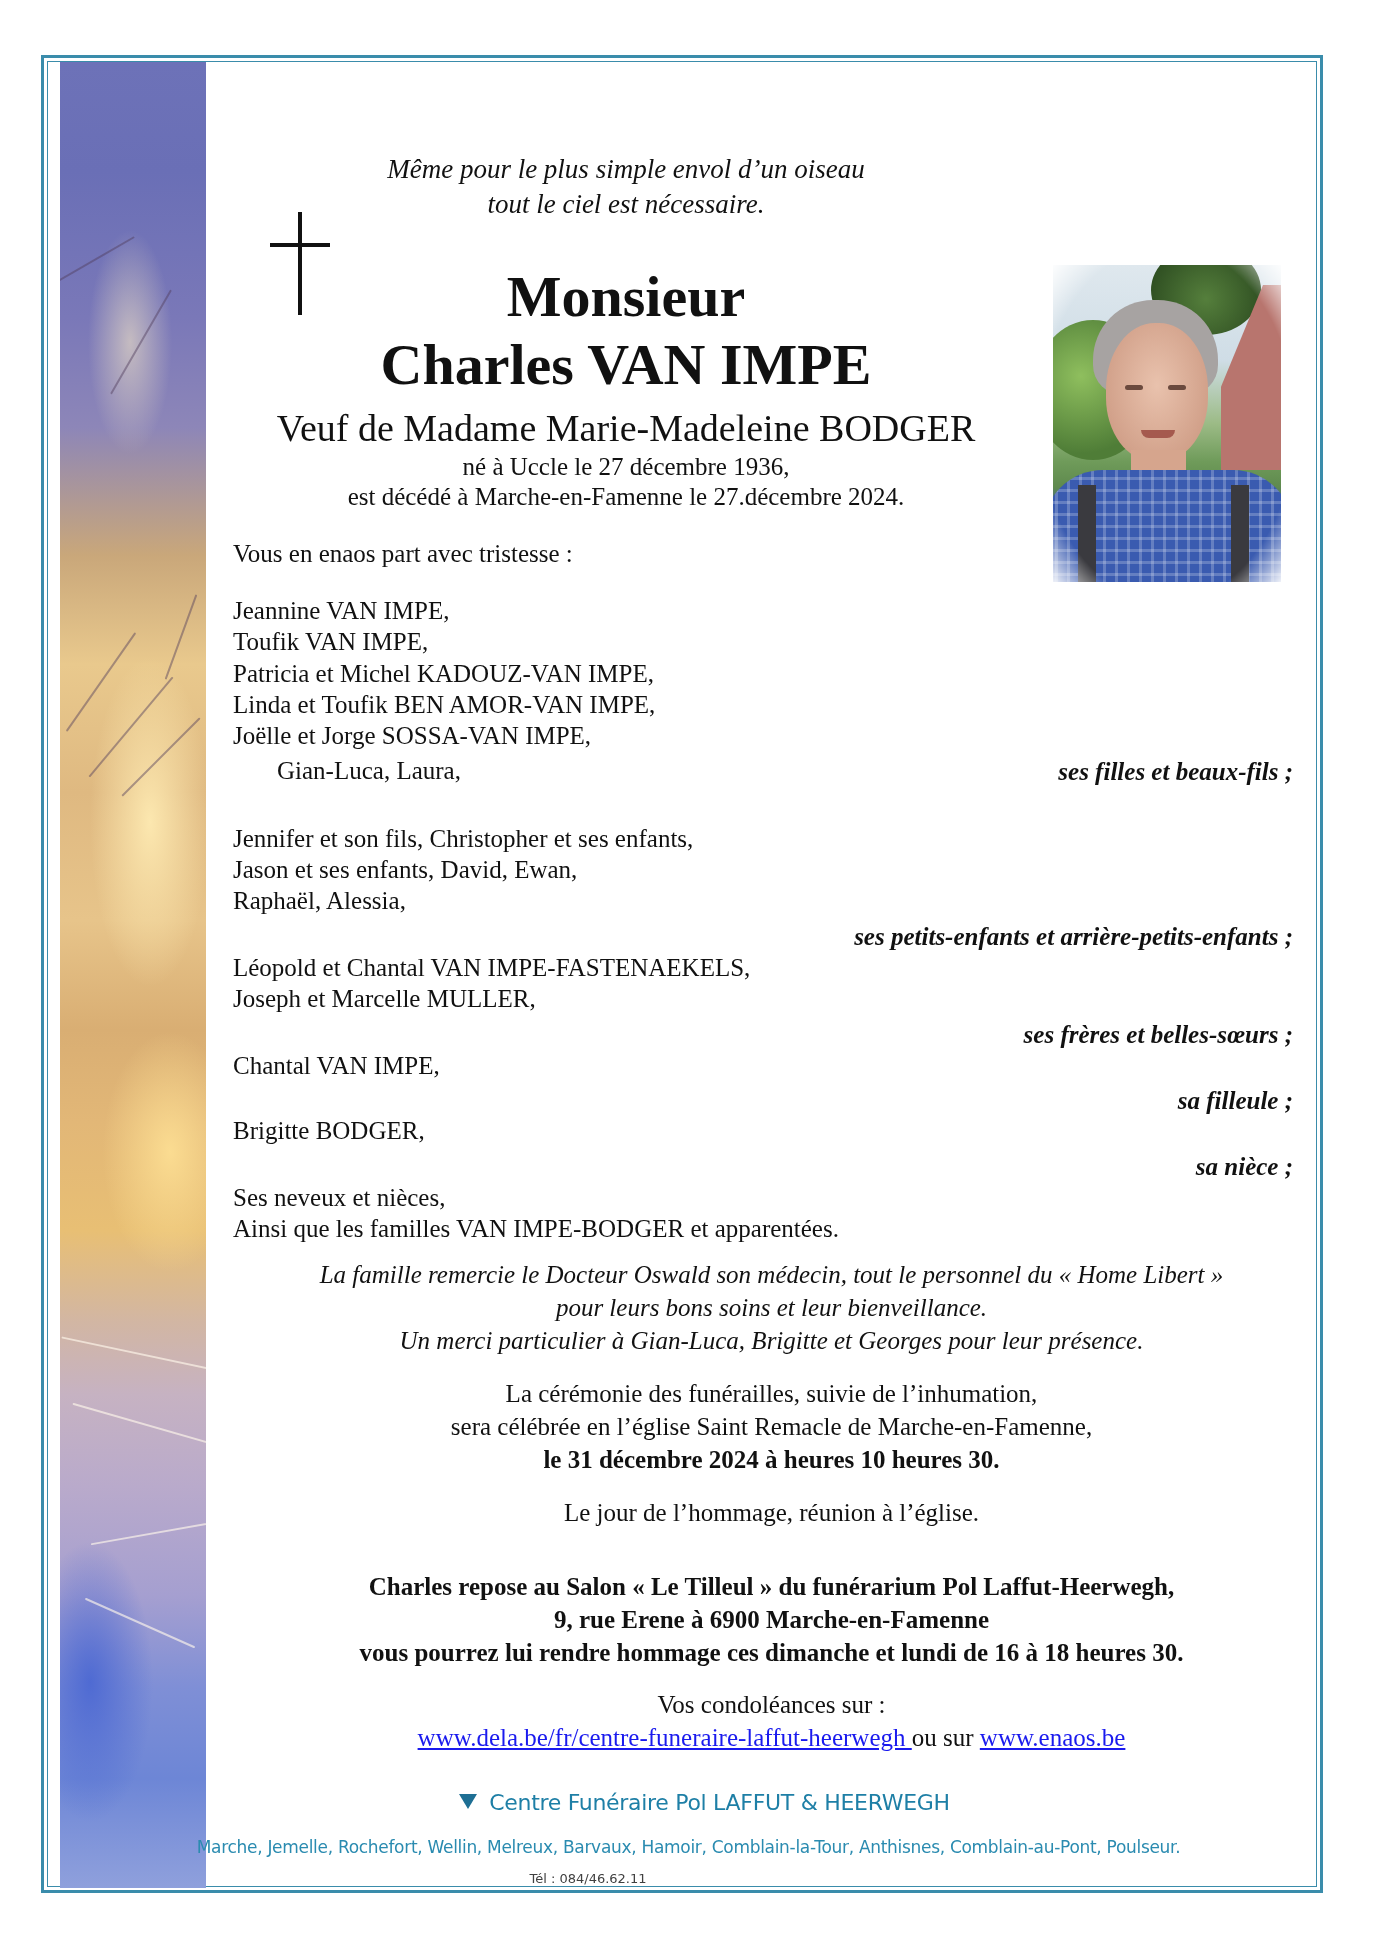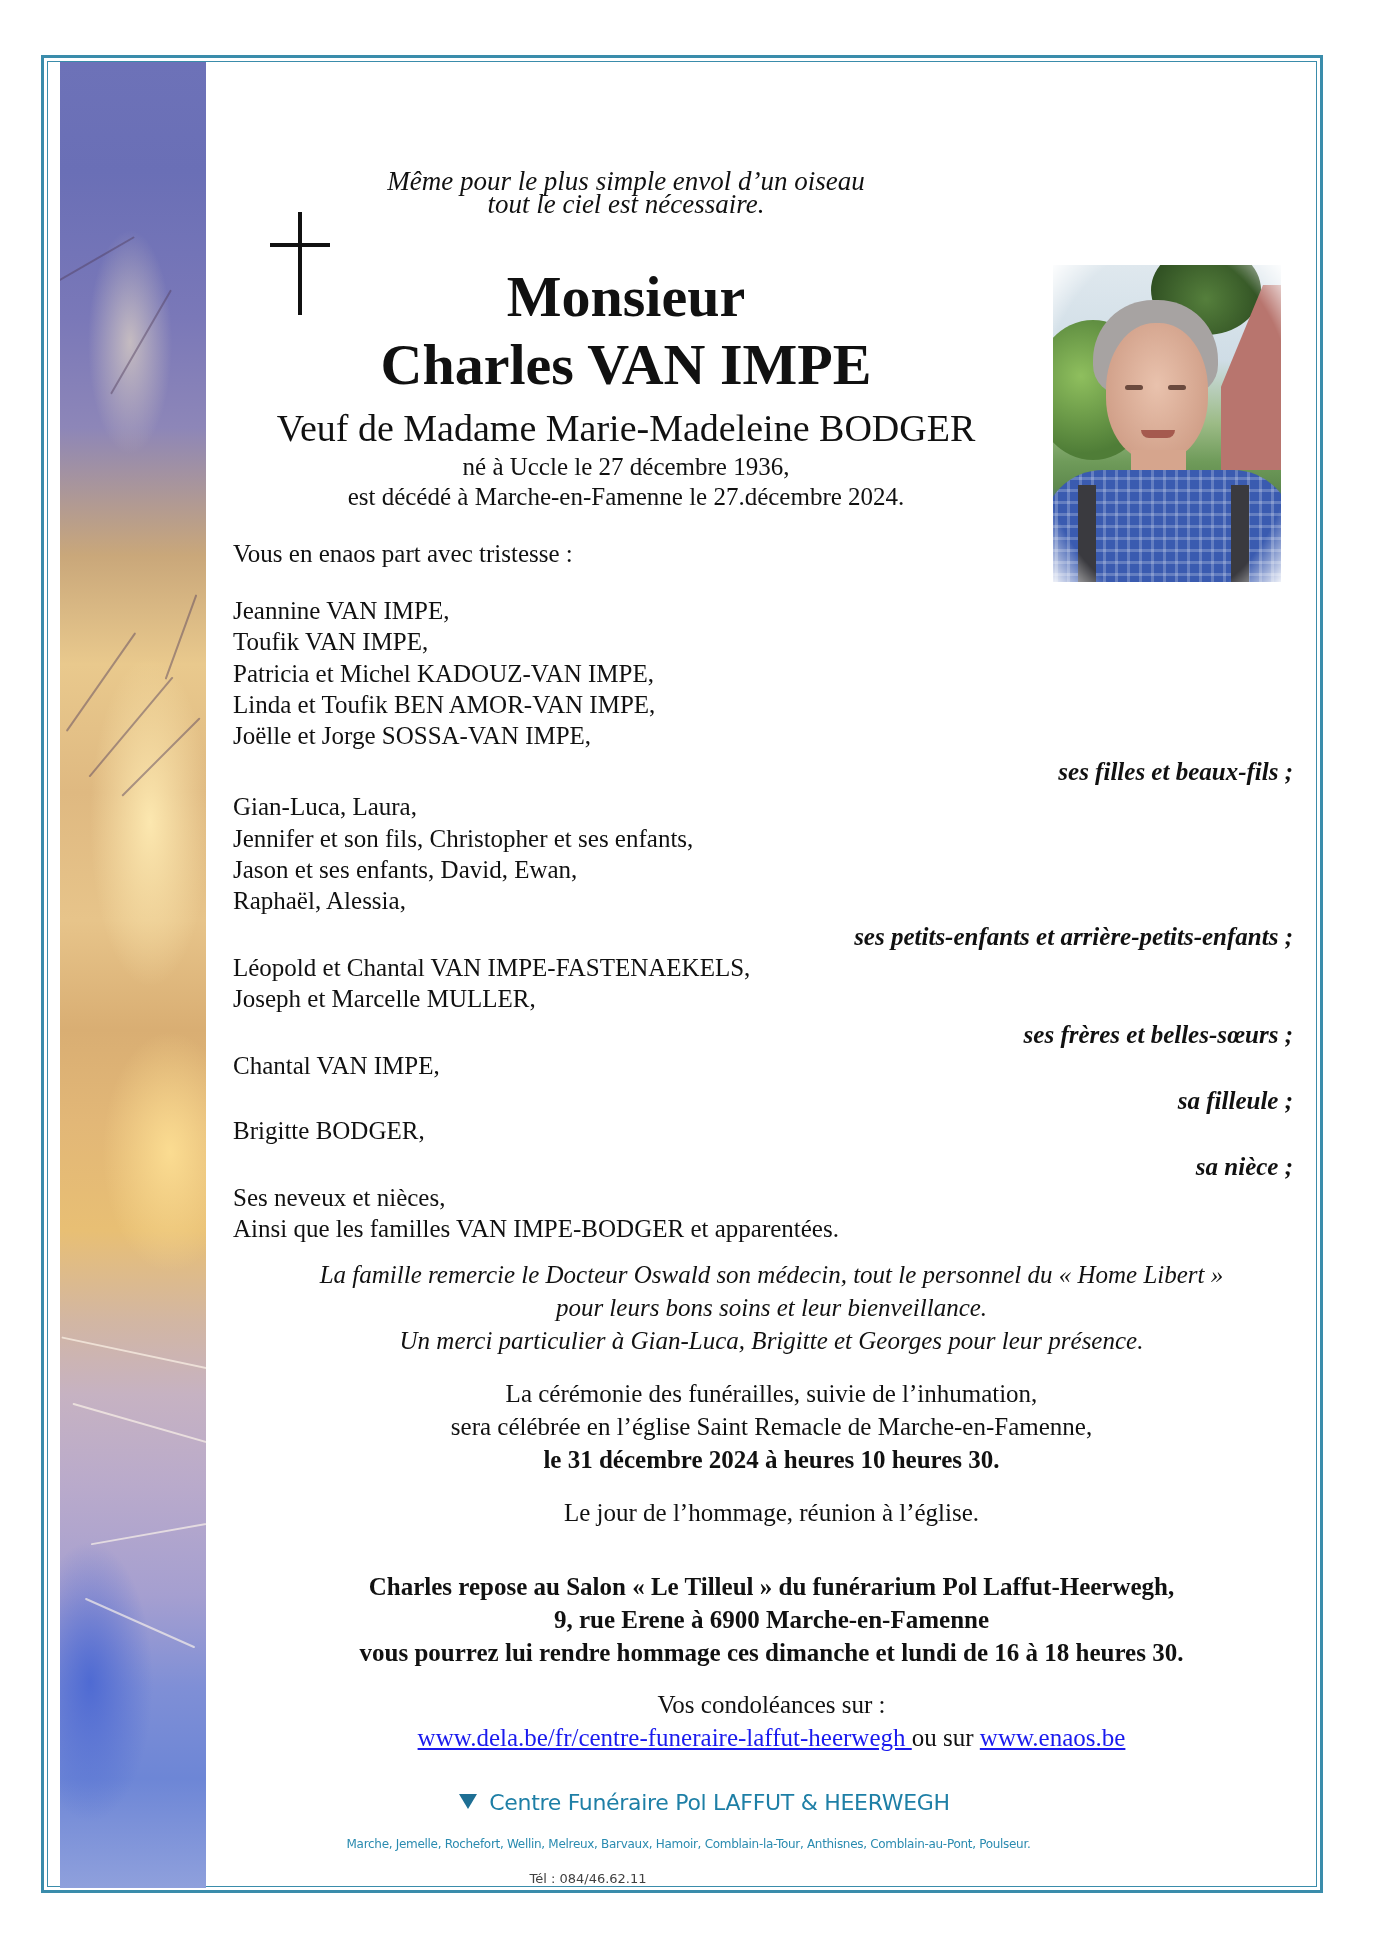--- a/index.html
+++ b/index.html
@@ -64,21 +64,21 @@
                     repeating-linear-gradient(90deg, rgba(255,255,255,0.22) 0 3px, transparent 3px 12px),
                     repeating-linear-gradient(0deg, rgba(255,255,255,0.22) 0 3px, transparent 3px 12px),
                     #3a5bb0; }
   .photo .strap { position: absolute; top: 220px; width: 18px; height: 110px; background: #3a3a3f; }
 
   .fh-name { position: absolute; left: 16px; width: 1377px; text-align: center; top: 1790px;
              font-family: "DejaVu Sans", "Liberation Sans", sans-serif; font-size: 22px; color: #1e7fa6; letter-spacing: -0.3px; }
   .fh-name .tri { display: inline-block; width: 0; height: 0; border-left: 9px solid transparent; border-right: 9px solid transparent;
                   border-top: 15px solid #1e6f94; margin-right: 12px; vertical-align: 1px; }
   .fh-cities { position: absolute; left: 0; width: 1377px; text-align: center; top: 1837px;
-               font-family: "DejaVu Sans", "Liberation Sans", sans-serif; font-size: 12px; color: #2a8bb0; letter-spacing: -0.3px; }
+               font-family: "DejaVu Sans", "Liberation Sans", sans-serif; font-size: 17px; color: #2a8bb0; letter-spacing: -0.3px; }
   .fh-tel { position: absolute; left: 0; width: 1176px; text-align: center; top: 1871px;
             font-family: "DejaVu Sans", "Liberation Sans", sans-serif; font-size: 13px; color: #404040; }
 </style>
 </head>
 <body>
 
 <div class="frame-outer"></div>
 <div class="frame-inner"></div>
 
 <div class="strip">
@@ -107,38 +107,38 @@
   <div class="face"></div>
   <div class="eye" style="left:72px;"></div>
   <div class="eye" style="left:115px;"></div>
   <div class="mouth"></div>
   <div class="neck"></div>
   <div class="shirt"></div>
   <div class="strap" style="left:25px;"></div>
   <div class="strap" style="left:178px;"></div>
 </div>
 
-<div class="line c-head quote" style="top:168px;">Même pour le plus simple envol d’un oiseau</div>
+<div class="line c-head quote" style="top:156px;">Même pour le plus simple envol d’un oiseau</div>
 <div class="line c-head quote" style="top:191px;">tout le ciel est nécessaire.</div>
 <div class="line c-head title" style="top:268px;">Monsieur</div>
 <div class="line c-head title" style="top:336px;">Charles VAN IMPE</div>
 <div class="line c-head widow" style="top:409px;">Veuf de Madame Marie-Madeleine BODGER</div>
 <div class="line c-head f25" style="top:454px;">né à Uccle le 27 décembre 1936,</div>
 <div class="line c-head f25" style="top:484px;">est décédé à Marche-en-Famenne le 27.décembre 2024.</div>
 
 <div class="line left f25" style="top:541px;">Vous en enaos part avec tristesse :</div>
 
 <div class="line left f25" style="top:598px;">Jeannine VAN IMPE,</div>
 <div class="line left f25" style="top:629px;">Toufik VAN IMPE,</div>
 <div class="line left f25" style="top:661px;">Patricia et Michel KADOUZ-VAN IMPE,</div>
 <div class="line left f25" style="top:692px;">Linda et Toufik BEN AMOR-VAN IMPE,</div>
 <div class="line left f25" style="top:723px;">Joëlle et Jorge SOSSA-VAN IMPE,</div>
 <div class="line right f25" style="top:759px;">ses filles et beaux-fils ;</div>
 
-<div class="line left f25" style="top:794px;">Gian-Luca, Laura,</div>
+<div class="line left f25" style="top:758px;margin-left:44px;">Gian-Luca, Laura,</div>
 <div class="line left f25" style="top:826px;">Jennifer et son fils, Christopher et ses enfants,</div>
 <div class="line left f25" style="top:857px;">Jason et ses enfants, David, Ewan,</div>
 <div class="line left f25" style="top:888px;">Raphaël, Alessia,</div>
 <div class="line right f25" style="top:924px;">ses petits-enfants et arrière-petits-enfants ;</div>
 
 <div class="line left f25" style="top:955px;">Léopold et Chantal VAN IMPE-FASTENAEKELS,</div>
 <div class="line left f25" style="top:986px;">Joseph et Marcelle MULLER,</div>
 <div class="line right f25" style="top:1022px;">ses frères et belles-sœurs ;</div>
 
 <div class="line left f25" style="top:1053px;">Chantal VAN IMPE,</div>

